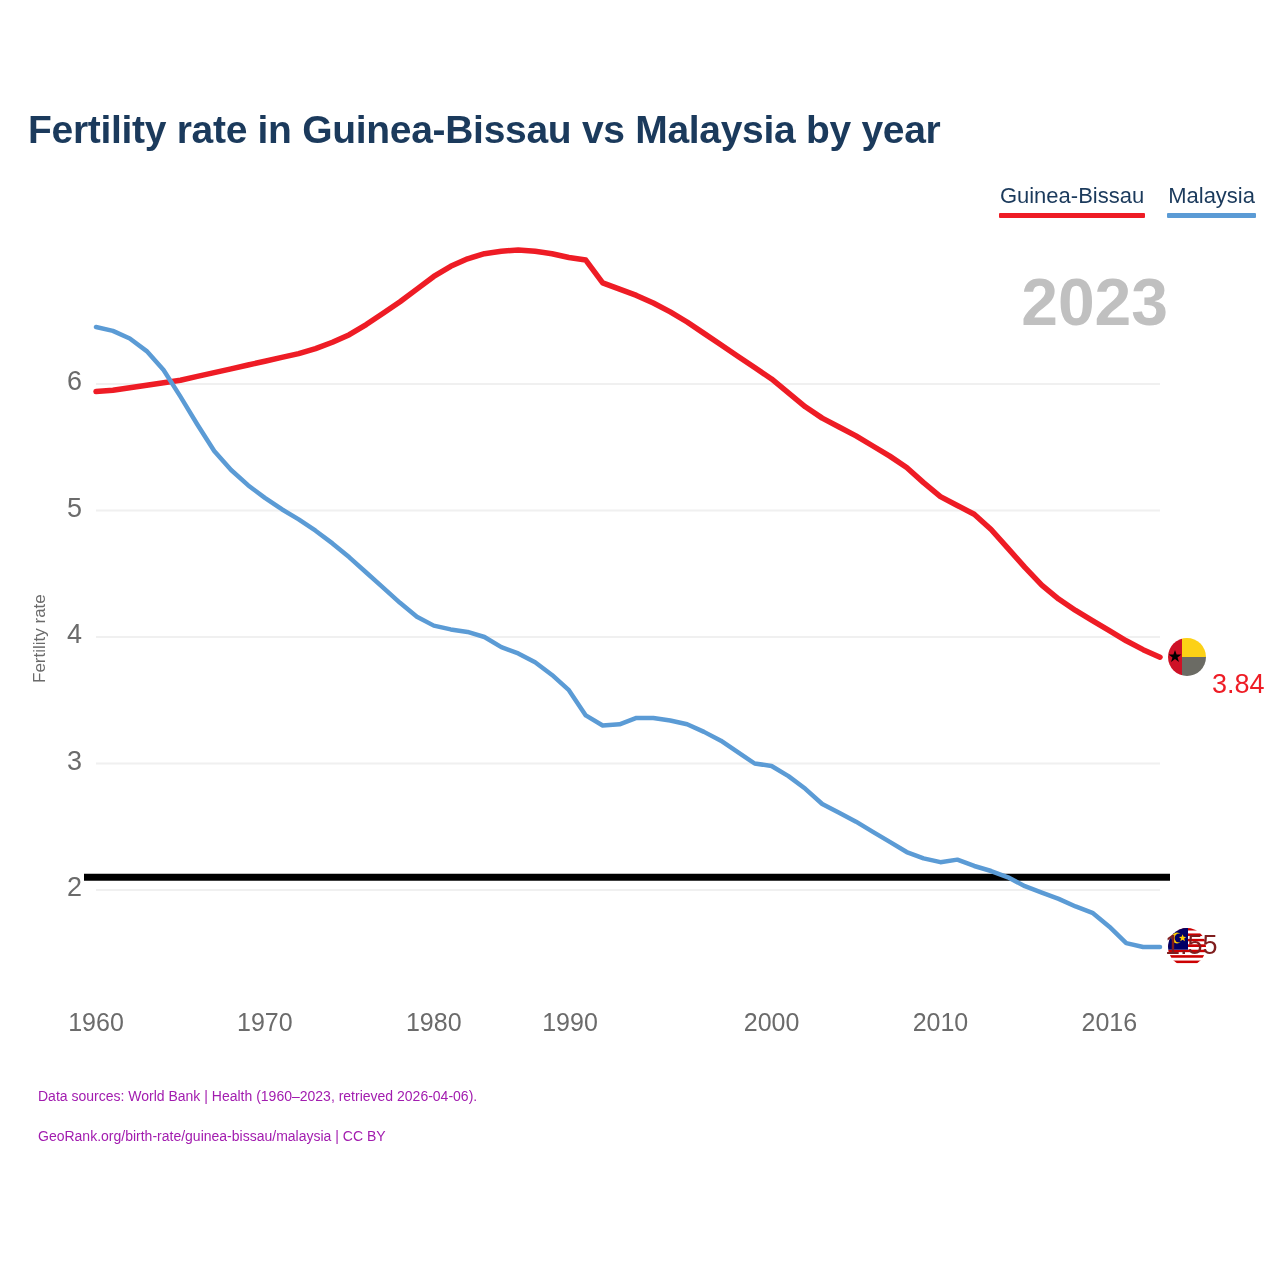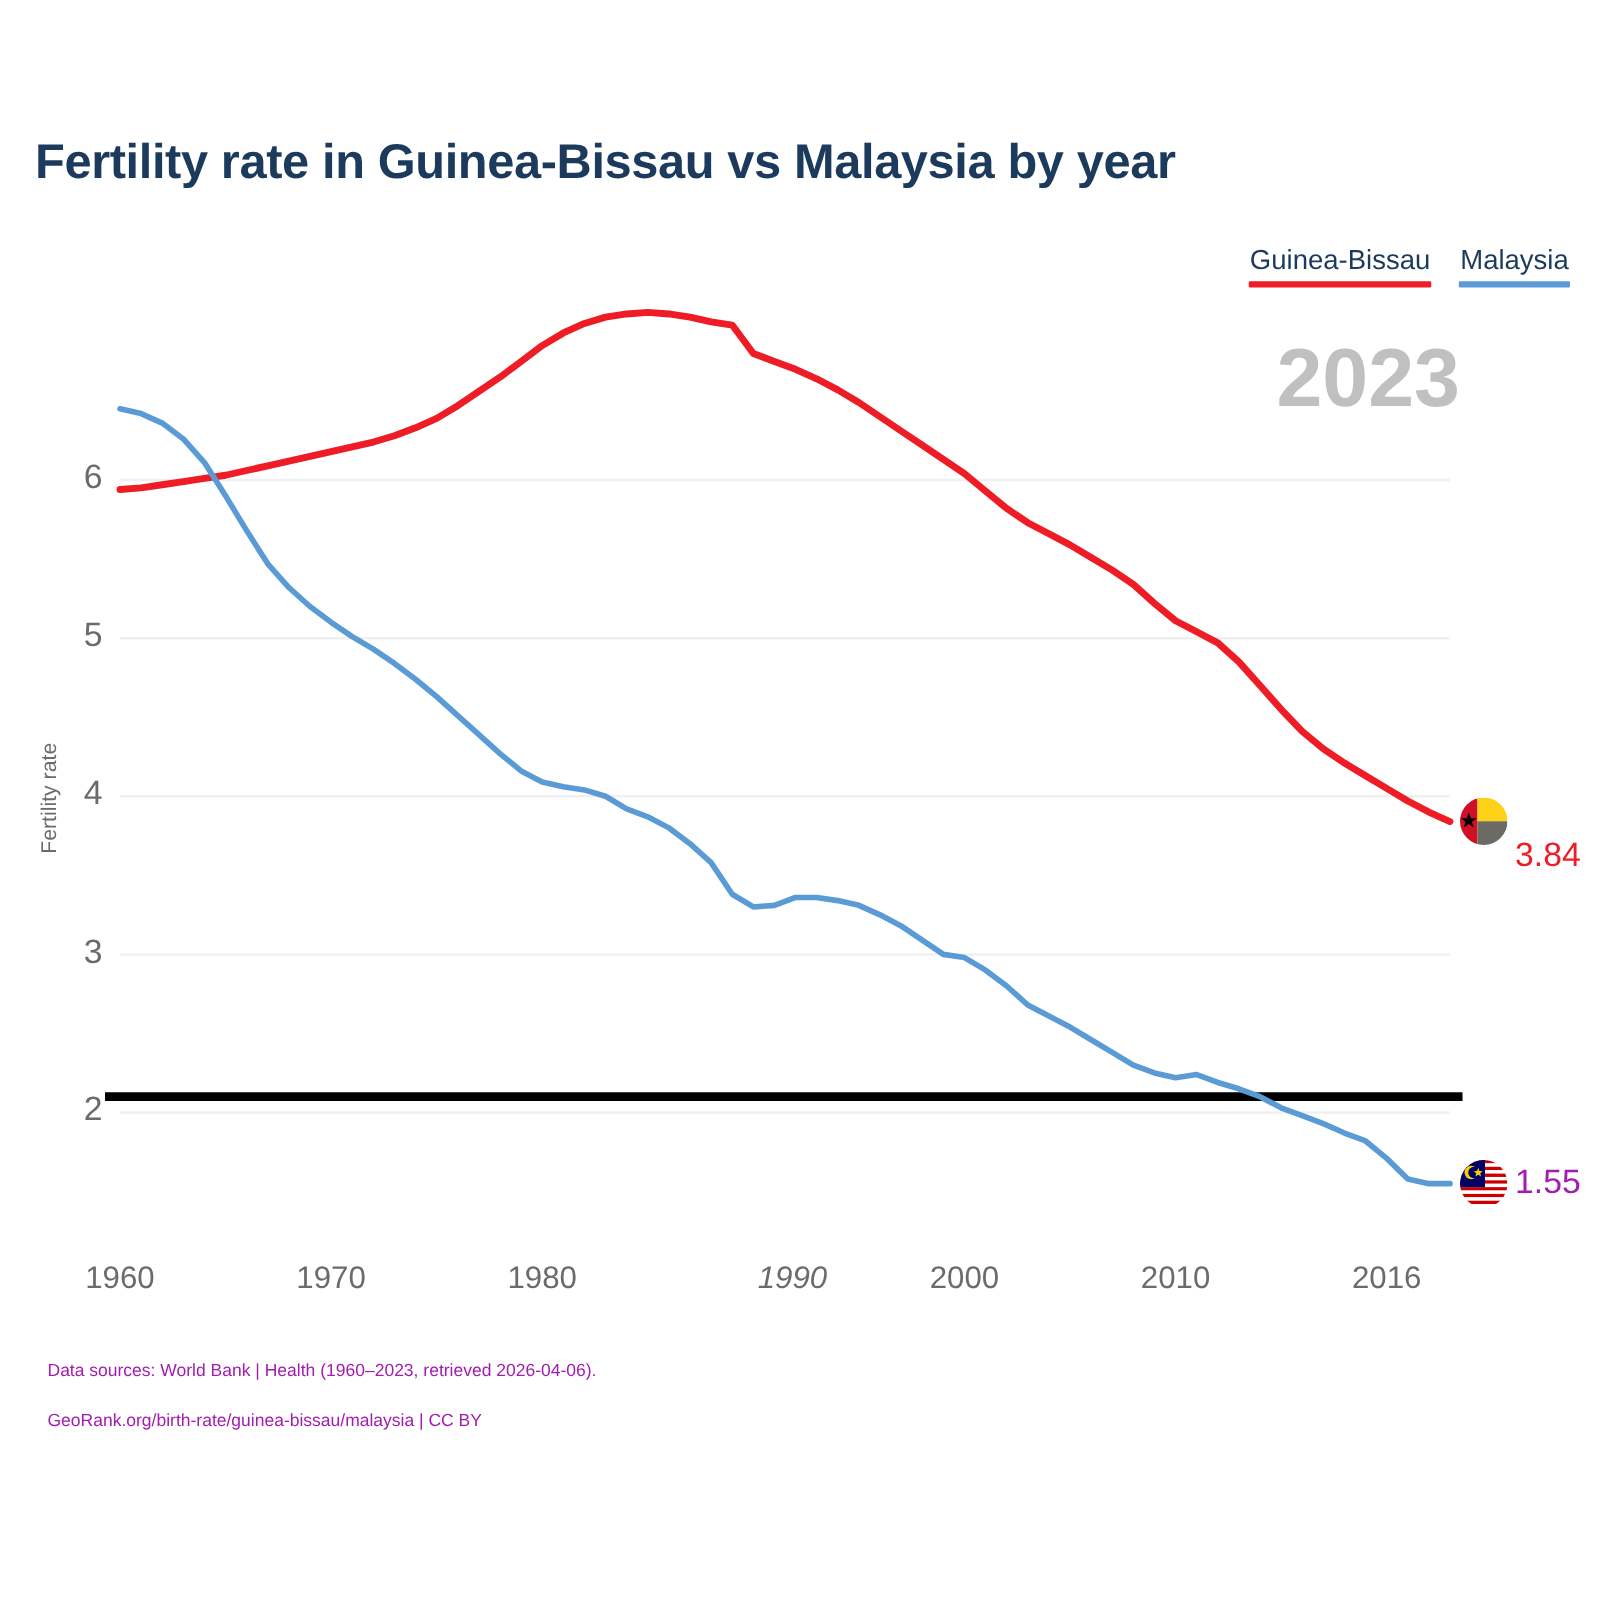--- a/index.html
+++ b/index.html
@@ -42,21 +42,20 @@
     display: flex;
     flex-direction: column;
     align-items: stretch;
   }
   .legend-label {
     font-size: 22px;
     color: #1b3a5c;
     white-space: nowrap;
     padding: 0 1px 4px 1px;
     text-align: center;
-    margin-top: 12px;
   }
   .legend-rule {
     height: 5px;
     border-radius: 1px;
   }
   .year-annotation {
     position: absolute;
     right: 112px;
     top: 269px;
     font-size: 66px;
@@ -145,21 +144,21 @@
       <div class="ytick" style="left: 42px; top: 872px;">2</div>
       <div class="ytick" style="left: 42px; top: 745.5px;">3</div>
       <div class="ytick" style="left: 42px; top: 619px;">4</div>
       <div class="ytick" style="left: 42px; top: 492.5px;">5</div>
       <div class="ytick" style="left: 42px; top: 366px;">6</div>
     </div>
   <div id="xtick-layer">
       <div class="xtick" style="left: 36px; top: 1008px;">1960</div>
       <div class="xtick" style="left: 204.889px; top: 1008px;">1970</div>
       <div class="xtick" style="left: 373.778px; top: 1008px;">1980</div>
-      <div class="xtick" style="left: 574px; top: 1008px; font-style: italic;">1990</div>
+      <div class="xtick" style="left: 510px; top: 1008px;">1990</div>
       <div class="xtick" style="left: 711.556px; top: 1008px;">2000</div>
       <div class="xtick" style="left: 880.444px; top: 1008px;">2010</div>
       <div class="xtick" style="left: 1049.33px; top: 1008px;">2016</div>
     </div>
 
   <svg class="plot-svg" id="plot" width="1280" height="1280">
       <line x1="96" x2="1160" y1="890" y2="890" stroke="#f0f0f0" stroke-width="2"></line>
       <line x1="96" x2="1160" y1="763.5" y2="763.5" stroke="#f0f0f0" stroke-width="2"></line>
       <line x1="96" x2="1160" y1="637" y2="637" stroke="#f0f0f0" stroke-width="2"></line>
       <line x1="96" x2="1160" y1="510.5" y2="510.5" stroke="#f0f0f0" stroke-width="2"></line>
@@ -190,18 +189,18 @@
           <rect x="0" y="24.428571428571427" width="38" height="2.7142857142857144" fill="#ffffff"></rect>
           <rect x="0" y="27.142857142857142" width="38" height="2.7142857142857144" fill="#cc0001"></rect>
           <rect x="0" y="29.857142857142858" width="38" height="2.7142857142857144" fill="#ffffff"></rect>
           <rect x="0" y="32.57142857142857" width="38" height="2.7142857142857144" fill="#cc0001"></rect>
           <rect x="0" y="35.285714285714285" width="38" height="2.7142857142857144" fill="#ffffff"></rect>
           <rect x="0" y="0" width="20" height="21.714285714285715" fill="#010066"></rect>
           <circle cx="9" cy="10" r="5.4" fill="#ffcc00"></circle>
           <circle cx="11.2" cy="10" r="4.6" fill="#010066"></circle>
           <polygon fill="#ffcc00" points="14.6,6.2 15.6,8.8 18.3,8.9 16.2,10.6 16.9,13.2 14.6,11.7 12.3,13.2 13,10.6 10.9,8.9 13.6,8.8"></polygon>
         </svg></div>
-      <div class="endlabel" style="color: #a21caf; left: 1212px; top: 929.925px;">1.55</div>
+      <div class="endlabel" style="color: #7f1d1d; left: 1165px; top: 929.925px;">1.55</div>
     </div>
 
   <div class="footer line1">Data sources: World Bank | Health (1960–2023, retrieved 2026-04-06).</div>
   <div class="footer line2">GeoRank.org/birth-rate/guinea-bissau/malaysia | CC BY</div>
 </div>
 
 </body></html>

